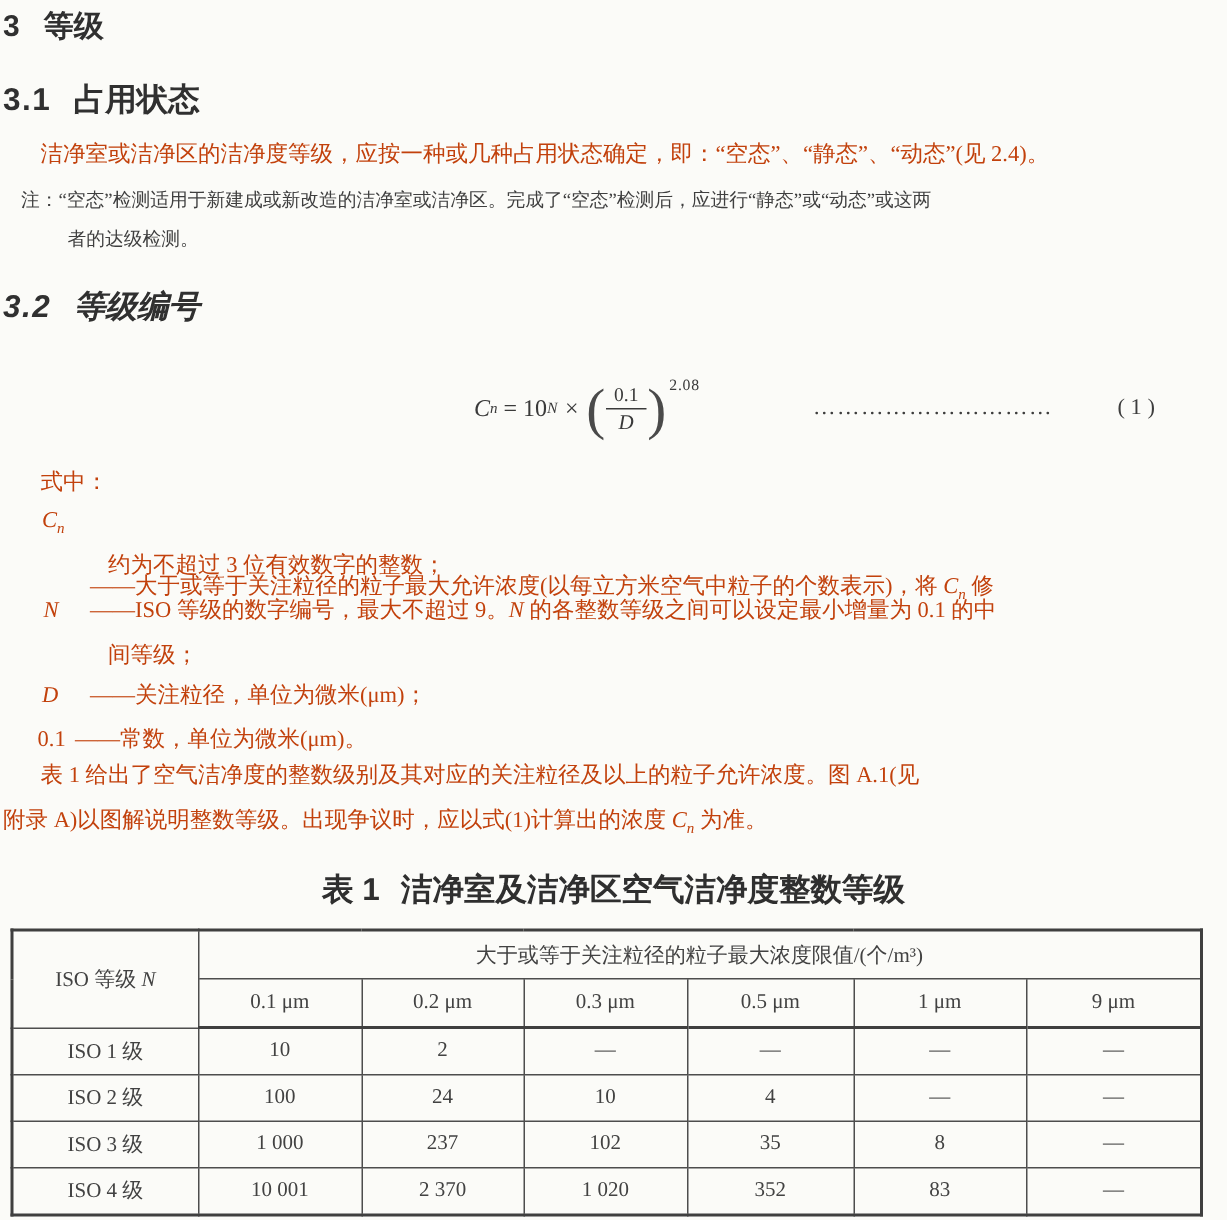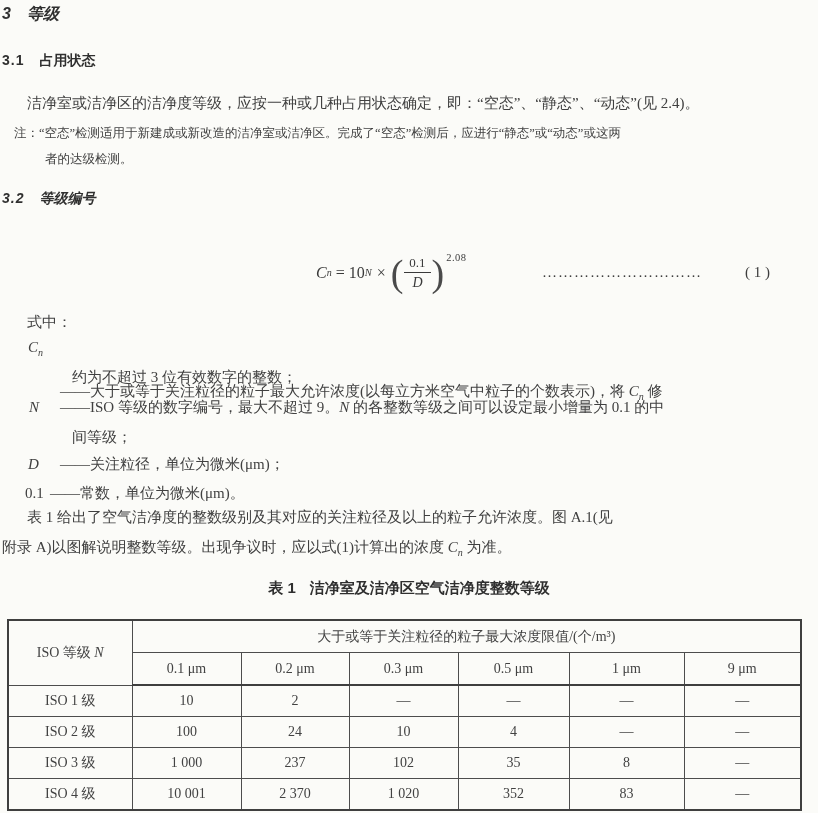--- a/index.html
+++ b/index.html
@@ -1,42 +1,42 @@
 <!DOCTYPE html>
 <html><head>
 <meta charset="utf-8">
 <style>
   html,body{margin:0;padding:0;background:#fbfbf8;}
   .page{position:relative;width:818px;height:813px;background:#fbfbf8;color:#3a3a3a;
         font-family:"Liberation Serif",serif;overflow:hidden;}
   .abs{position:absolute;white-space:nowrap;}
   .h1,.h2{font-family:"Liberation Sans",sans-serif;font-weight:bold;color:#303030;}
-  .h1{font-size:16px;font-style:italic;}
-  .h2{font-size:14px;}
+  .h1{font-size:20px;}
+  .h2{font-size:21px;}
   .hnum{margin-right:15px;letter-spacing:1px;}
-  .body-line{font-size:15px;line-height:22px;color:#404040;}
+  .body-line{font-size:15px;line-height:22px;color:#c2410c;}
   .note-line{font-size:12.5px;color:#3f3f3f;}
   .it{font-style:italic;}
   sub,sup{line-height:0;}
   sub{font-size:10px;}
   
   .formula{display:flex;align-items:center;font-size:16px;color:#3a3a3a;}
   .formula .op{margin:0 5px;}
   .formula .eq{margin:0 4px;}
   .formula sup.pow{font-size:10.5px;vertical-align:super;}
   .frac{display:inline-flex;flex-direction:column;align-items:center;line-height:1;margin:0 1px;}
   .frac .fnum{font-size:13px;padding:0 4px 3px;}
   .frac .fden{border-top:1px solid #3a3a3a;font-size:14px;padding:3px 8px 0;}
   .paren{font-size:38px;font-weight:300;line-height:1;font-family:"Liberation Serif",serif;color:#4a4a4a;}
   .expo{font-size:10.5px;align-self:flex-start;margin-top:2px;margin-left:2px;letter-spacing:.5px;}
   .leader{font-size:15px;letter-spacing:1px;color:#3d3d3d;}
   .eqno{font-size:15px;color:#3d3d3d;}
   
   .caption{left:0;right:0;text-align:center;font-family:"Liberation Sans",sans-serif;
-           font-weight:bold;font-size:15px;color:#2f2f2f;}
+           font-weight:bold;font-size:21px;color:#2f2f2f;}
   .caption .cap-label{margin-right:14px;}
   
   table.cls{border-collapse:collapse;table-layout:fixed;width:793px;
             font-size:14px;color:#424242;background:transparent;}
   table.cls th,table.cls td{border:1px solid #4d4d4d;text-align:center;vertical-align:middle;
             font-weight:normal;padding:0;}
   table.cls{border:2px solid #3f3f3f;}
   table.cls thead tr.sub th{border-bottom:2px solid #3f3f3f;height:31px;}
   table.cls thead tr.top th{height:31px;}
   table.cls tbody td{height:30px;}

